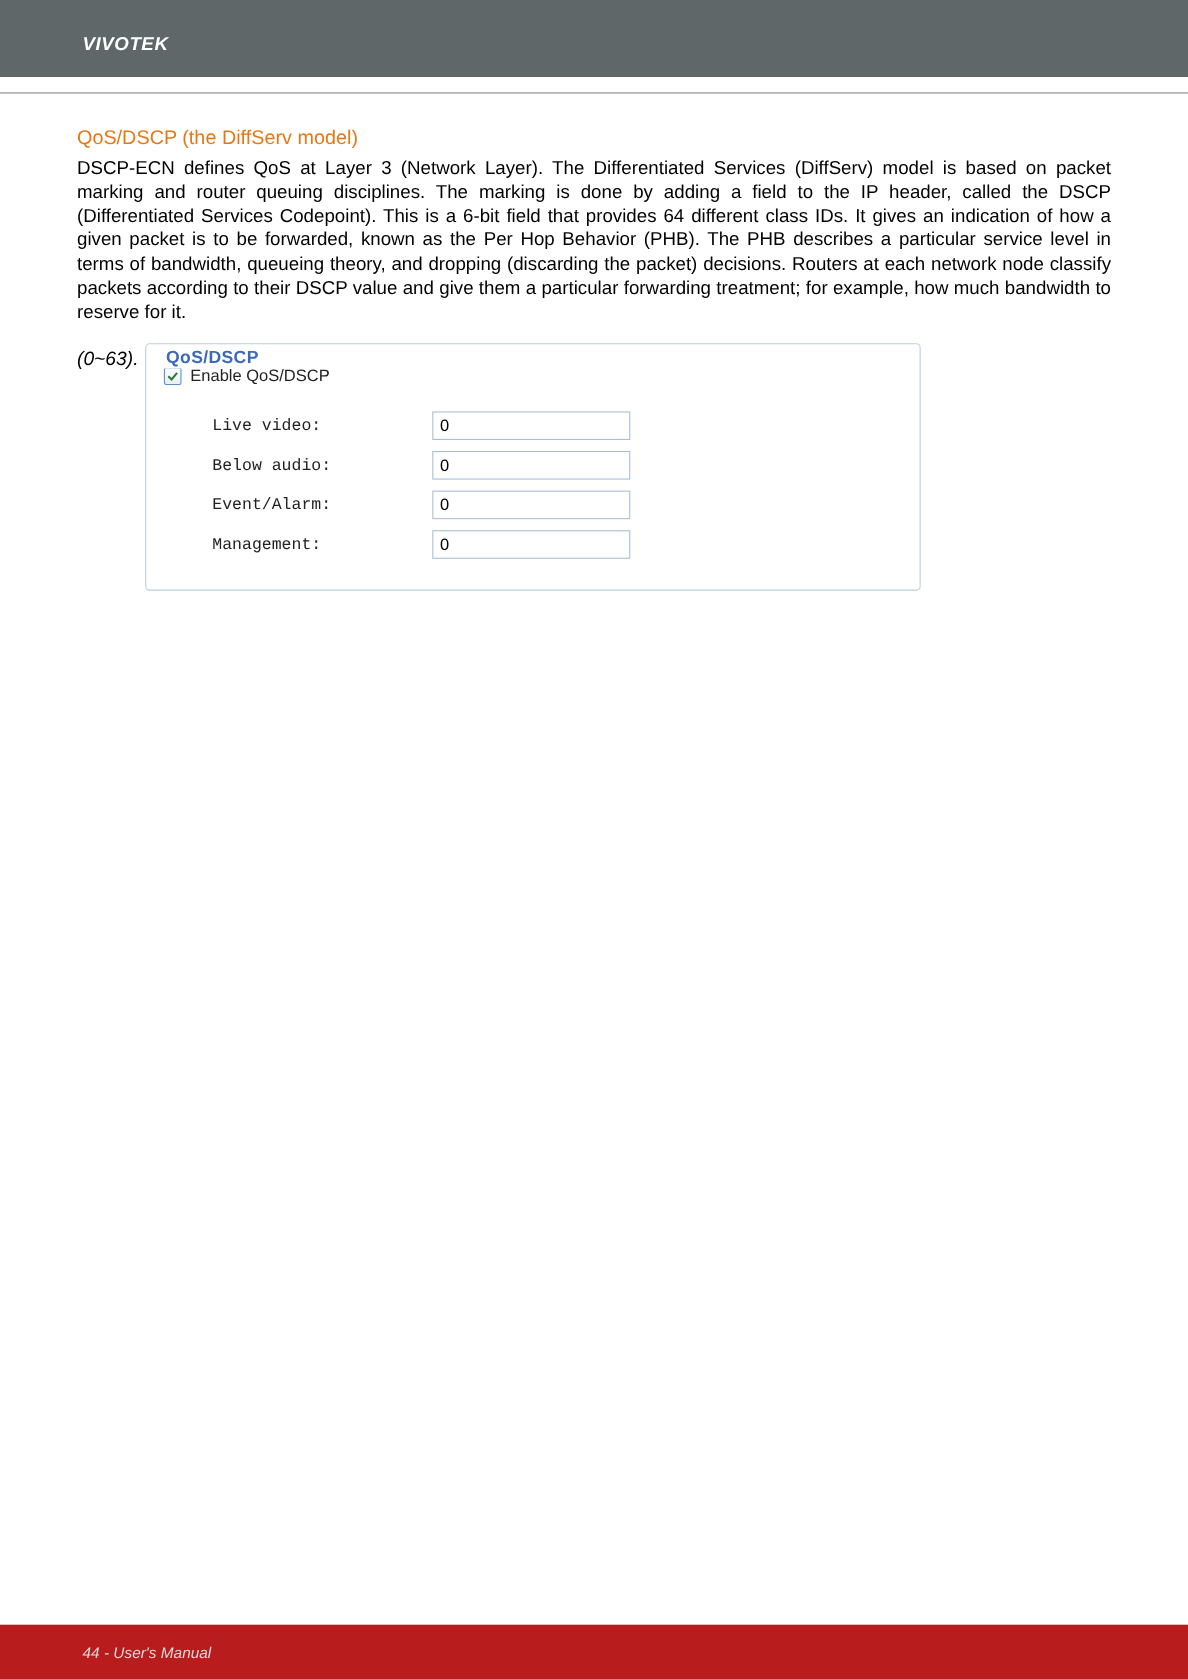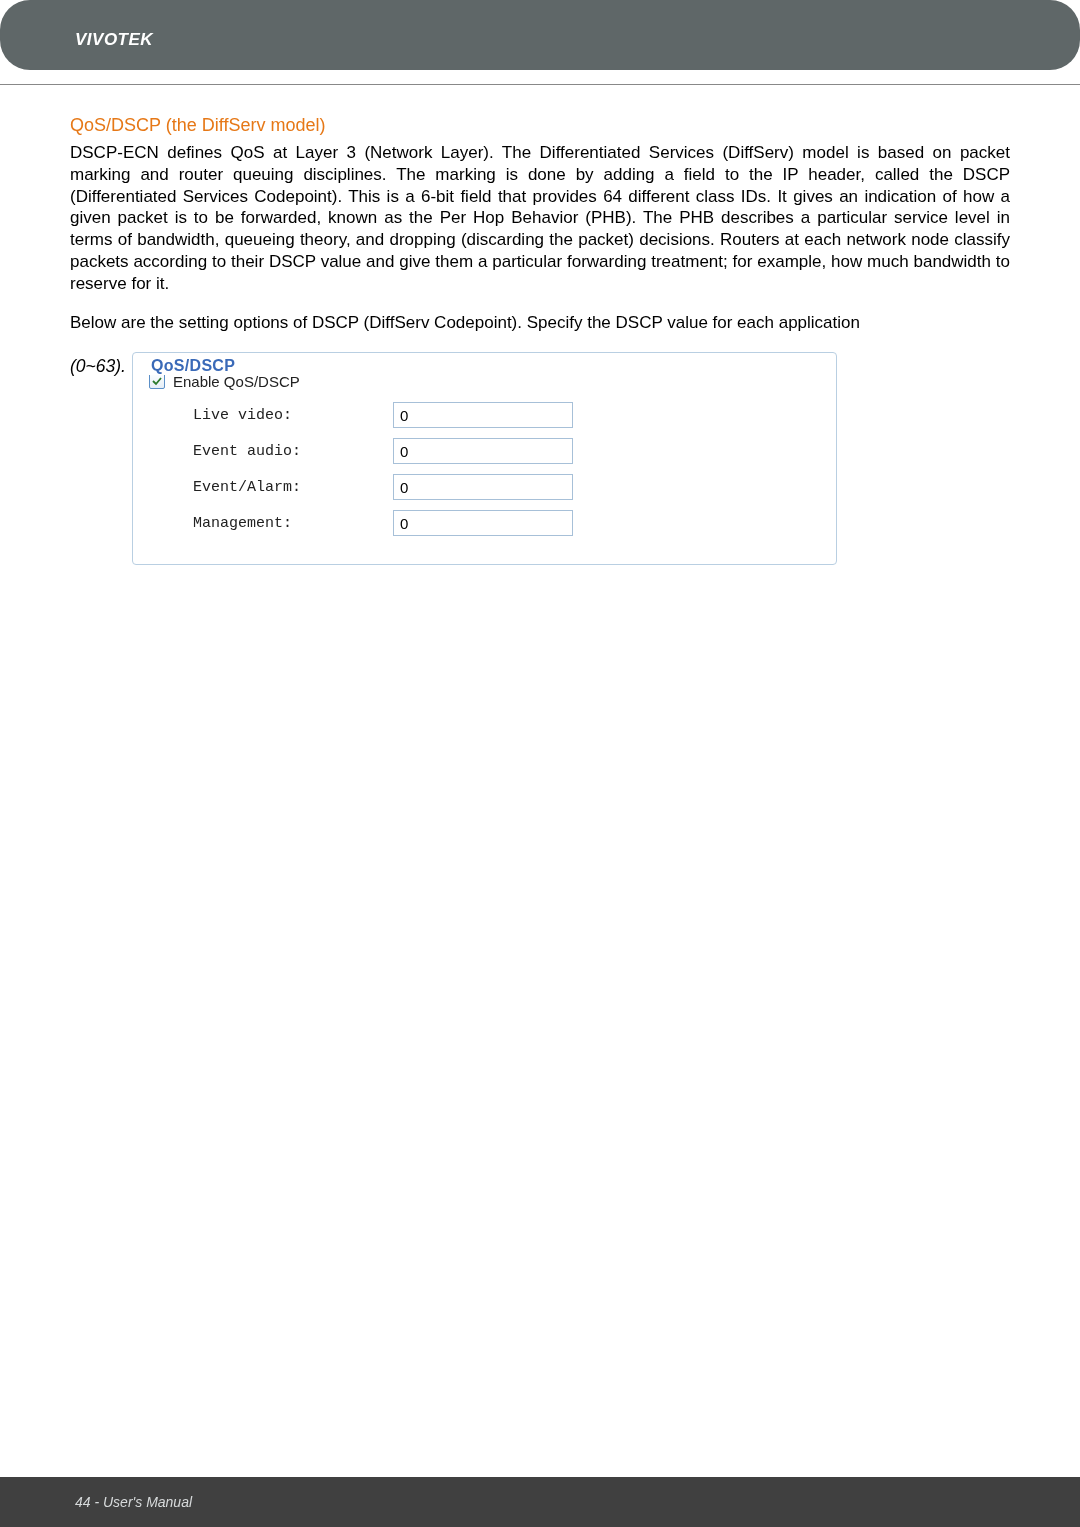--- a/index.html
+++ b/index.html
@@ -12,21 +12,20 @@
       background: #fff;
       width: 1080px;
       height: 1527px;
       position: relative;
     }
     .header {
       background: #5f6768;
       height: 70px;
       width: 100%;
       padding: 30px 0 0 75px;
-      border-radius: 30px;
     }
     .header-brand {
       color: #fff;
       font-style: italic;
       font-weight: bold;
       font-size: 17px;
       letter-spacing: 0.5px;
     }
     .header-rule {
       margin-top: 14px;
@@ -76,21 +75,22 @@
       background: #fff;
       padding: 0 6px;
       color: #3a6ab8;
       font-size: 16px;
       font-weight: bold;
       letter-spacing: 0.3px;
       margin-top: 15px;
     }
     .checkbox-row {
       display: flex;
-      margin: 10px 0 12px 2px;
+      align-items: center;
+      margin: 10px 0 24px 2px;
     }
     .checkbox {
       width: 16px;
       height: 16px;
       border: 1px solid #5b8fc7;
       border-radius: 2px;
       background: linear-gradient(#fdfefe, #e5eef7);
       display: flex;
       align-items: center;
       justify-content: center;
@@ -123,21 +123,21 @@
       padding: 2px 6px;
       font-size: 15px;
       color: #000;
       font-family: Arial, sans-serif;
     }
     .footer {
       position: absolute;
       bottom: 0;
       left: 0;
       right: 0;
-      background: #404040;
+      background: #b91c1c;
       height: 50px;
       display: flex;
       align-items: center;
       padding-left: 75px;
     }
     .footer-text {
       color: #d7dadb;
       font-style: italic;
       font-size: 14px;
     }
@@ -146,23 +146,20 @@
 <body>
 
 <div class="header">
   <div class="header-brand">VIVOTEK</div>
 </div>
 <hr class="header-rule">
 
 <div class="content">
   <div class="section-title">QoS/DSCP (the DiffServ model)</div>
   <div class="paragraph">DSCP-ECN defines QoS at Layer 3 (Network Layer). The Differentiated Services (DiffServ) model is based on packet marking and router queuing disciplines. The marking is done by adding a field to the IP header, called the DSCP (Differentiated Services Codepoint). This is a 6-bit field that provides 64 different class IDs. It gives an indication of how a given packet is to be forwarded, known as the Per Hop Behavior (PHB). The PHB describes a particular service level in terms of bandwidth, queueing theory, and dropping (discarding the packet) decisions. Routers at each network node classify packets according to their DSCP value and give them a particular forwarding treatment; for example, how much bandwidth to reserve for it.</div>
-  <div class="paragraph">
-    <span>Below are the setting options of DSCP (DiffServ Codepoint). Specify the DSCP value for each application</span>
-  </div>
 
   <div class="settings-wrapper">
     <div class="prefix-label">(0~63).</div>
     <div class="fieldset">
       <div class="legend">QoS/DSCP</div>
 
       <div class="checkbox-row">
         <div class="checkbox">
           <svg class="checkmark" viewBox="0 0 10 10">
             <path d="M1 5 L4 8 L9 2" stroke="#2b7a2b" stroke-width="1.8" fill="none"></path>
@@ -170,21 +167,21 @@
         </div>
         <div class="checkbox-label">Enable QoS/DSCP</div>
       </div>
 
       <div class="field-row">
         <div class="field-label">Live video:</div>
         <input type="text" class="text-input" value="0" style="">
       </div>
 
       <div class="field-row">
-        <div class="field-label">Event audio:</div>
+        <div class="field-label">Below audio:</div>
         <input type="text" class="text-input" value="0" style="">
       </div>
 
       <div class="field-row">
         <div class="field-label">Event/Alarm:</div>
         <input type="text" class="text-input" value="0" style="">
       </div>
 
       <div class="field-row">
         <div class="field-label">Management:</div>

